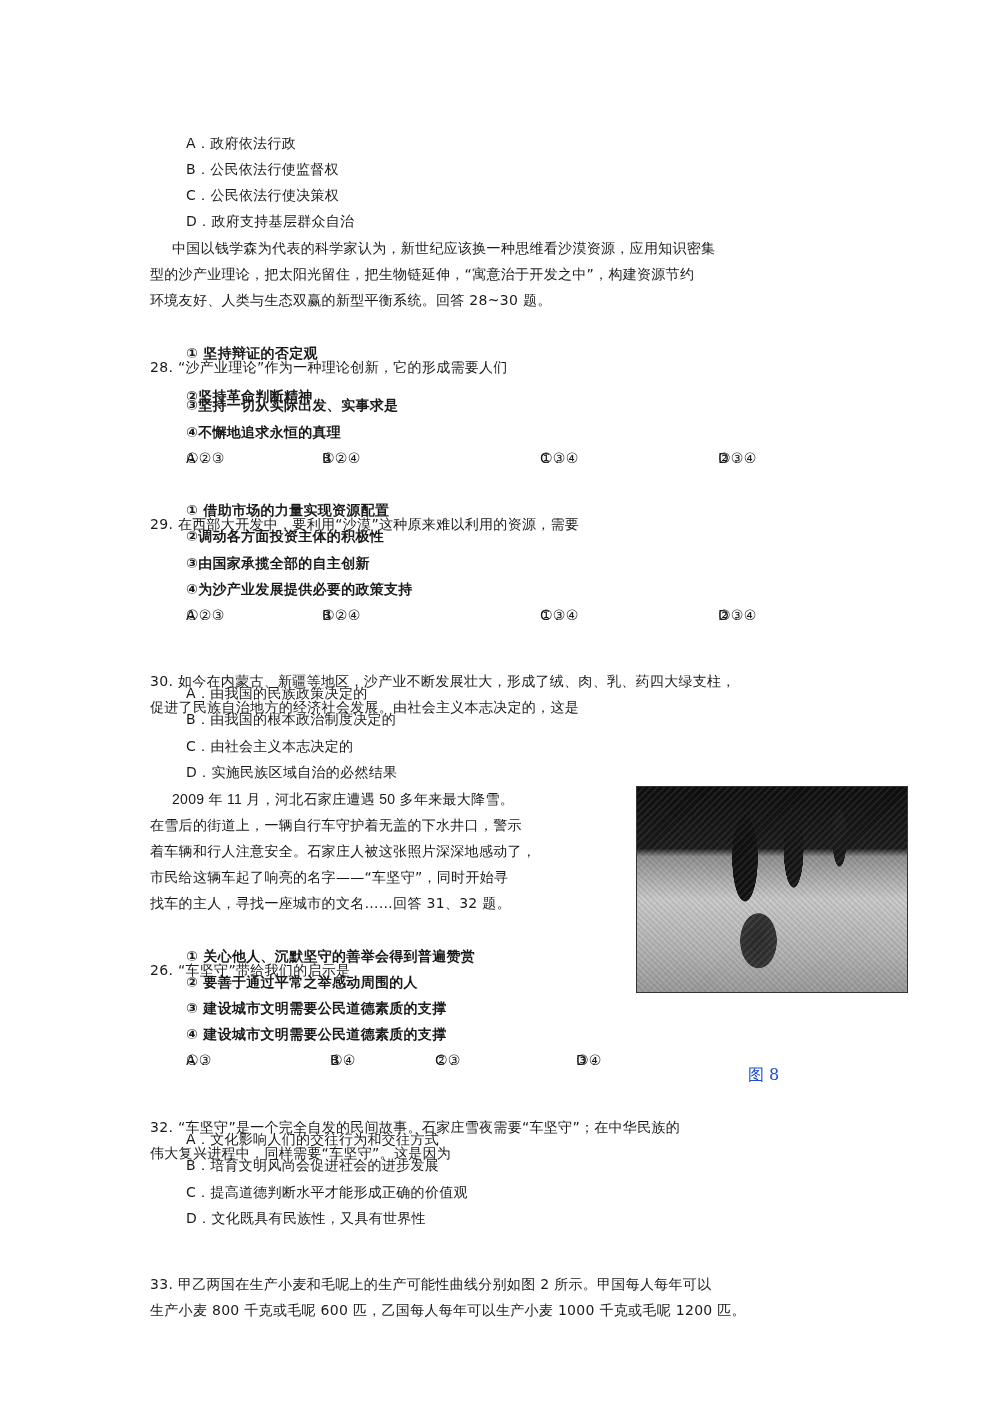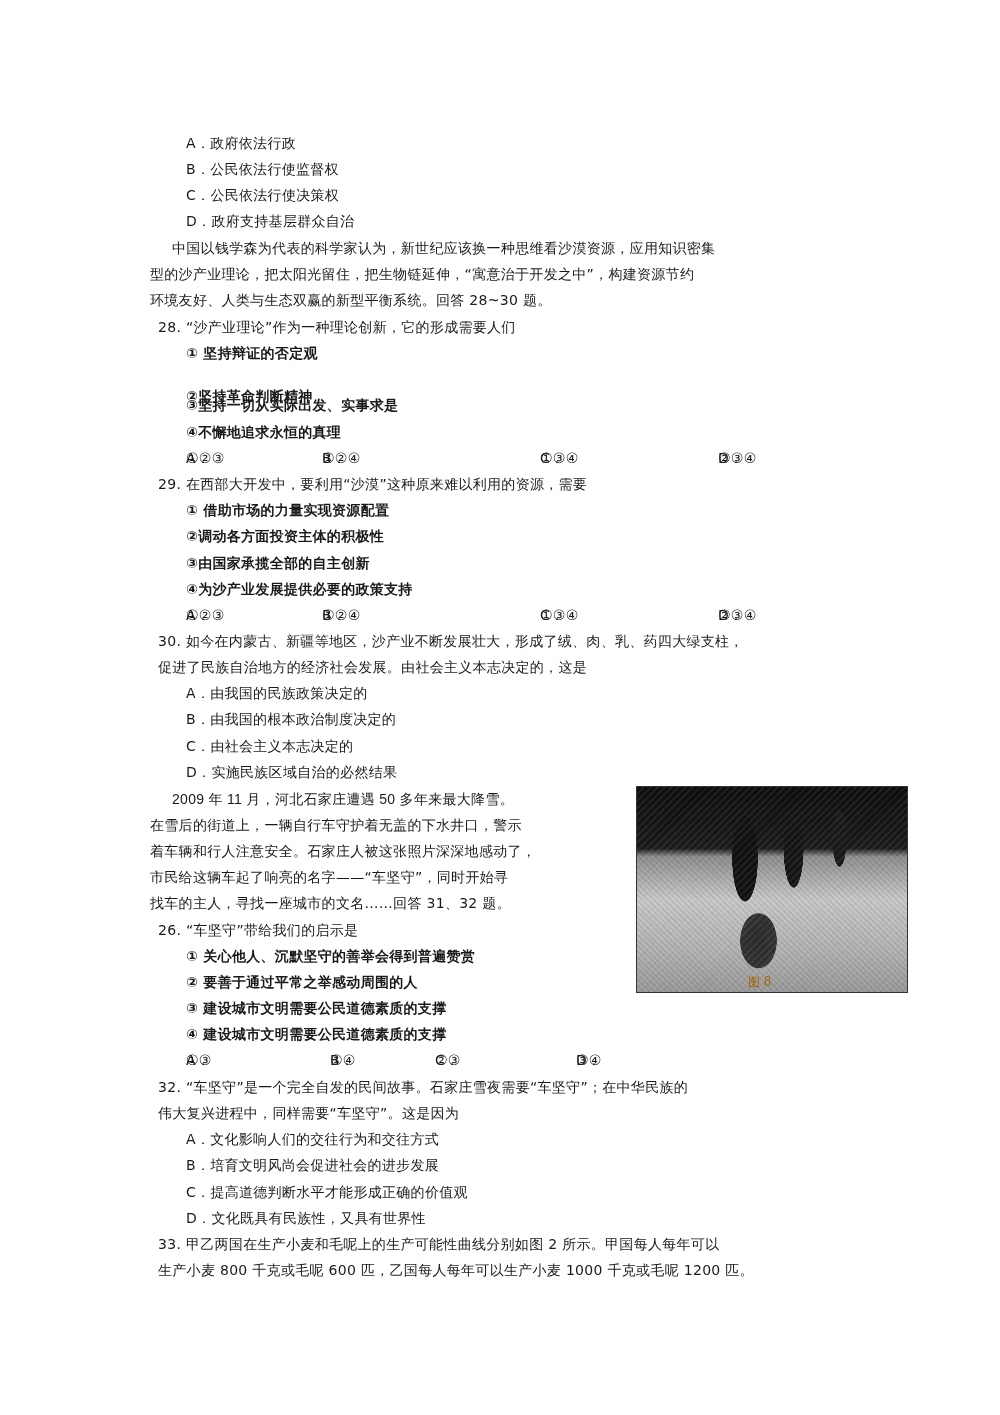--- a/index.html
+++ b/index.html
@@ -1,36 +1,36 @@
 <!DOCTYPE html>
 <html><head>
 <meta charset="utf-8">
 <style>
   html, body { margin: 0; padding: 0; background: #ffffff; }
   body { width: 1000px; height: 1415px; position: relative; overflow: hidden;
          font-family: "DejaVu Sans", "Liberation Sans", sans-serif; color: #1a1a1a; }
   .line { position: absolute; font-size: 14px; line-height: 20px; white-space: nowrap; letter-spacing: 0.3px; }
   .opt { left: 186px; }
   .sub { left: 186px; font-weight: bold; }
-  .q { left: 158px; }
+  .q { left: 150px; margin-top: 40px; }
   .para { left: 150px; }
   .indent { left: 172px; }
   .abcd span { position: absolute; top: 0; white-space: nowrap; }
   .photo { position: absolute; left: 636px; top: 786px; width: 270px; height: 205px;
            background:
              radial-gradient(ellipse 30px 45px at 45% 75%, #2a2a2a 0%, #333 60%, transparent 62%),
              radial-gradient(ellipse 18px 60px at 40% 35%, #111 0%, #111 70%, transparent 72%),
              radial-gradient(ellipse 14px 55px at 58% 30%, #151515 0%, #151515 70%, transparent 72%),
              radial-gradient(ellipse 10px 40px at 75% 25%, #1a1a1a 0%, #1a1a1a 70%, transparent 72%),
              linear-gradient(180deg, #0e0e0e 0%, #1b1b1b 30%, #8e8e8e 34%, #c9c9c9 55%, #b3b3b3 80%, #9a9a9a 100%);
            border: 1px solid #333; }
   .photo-noise { position: absolute; inset: 0;
            background-image: repeating-linear-gradient(45deg, rgba(0,0,0,0.08) 0 2px, transparent 2px 4px),
                              repeating-linear-gradient(-45deg, rgba(255,255,255,0.07) 0 2px, transparent 2px 5px); }
-  .caption { position: absolute; left: 748px; top: 974px; font-family: "DejaVu Serif", serif; font-size: 12px; color: #a16207; }
+  .caption { position: absolute; left: 748px; top: 1065px; font-family: "DejaVu Serif", serif; font-size: 16px; color: #1d4ed8; }
 </style>
 </head>
 <body>
 
 <div class="line opt" style="top:133px"><span>A．</span><span>政府依法行政</span></div>
 <div class="line opt" style="top:159px"><span>B．</span><span>公民依法行使监督权</span></div>
 <div class="line opt" style="top:185px"><span>C．</span><span>公民依法行使决策权</span></div>
 <div class="line opt" style="top:211px"><span>D．</span><span>政府支持基层群众自治</span></div>
 
 <div class="line indent" style="top:238px">中国以钱学森为代表的科学家认为，新世纪应该换一种思维看沙漠资源，应用知识密集</div>

